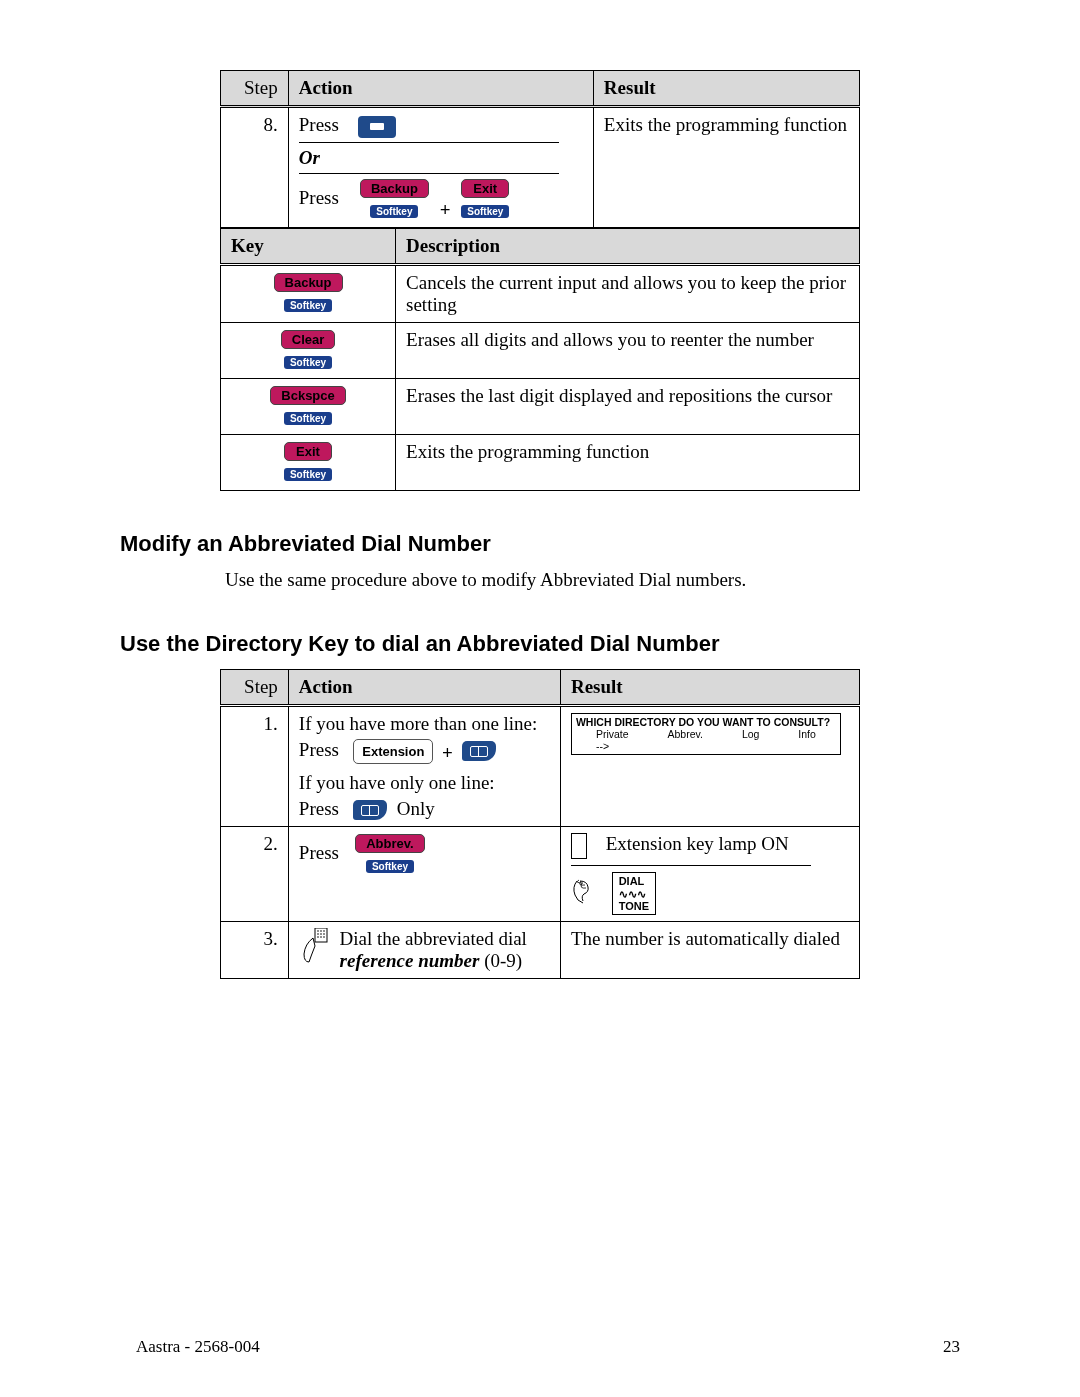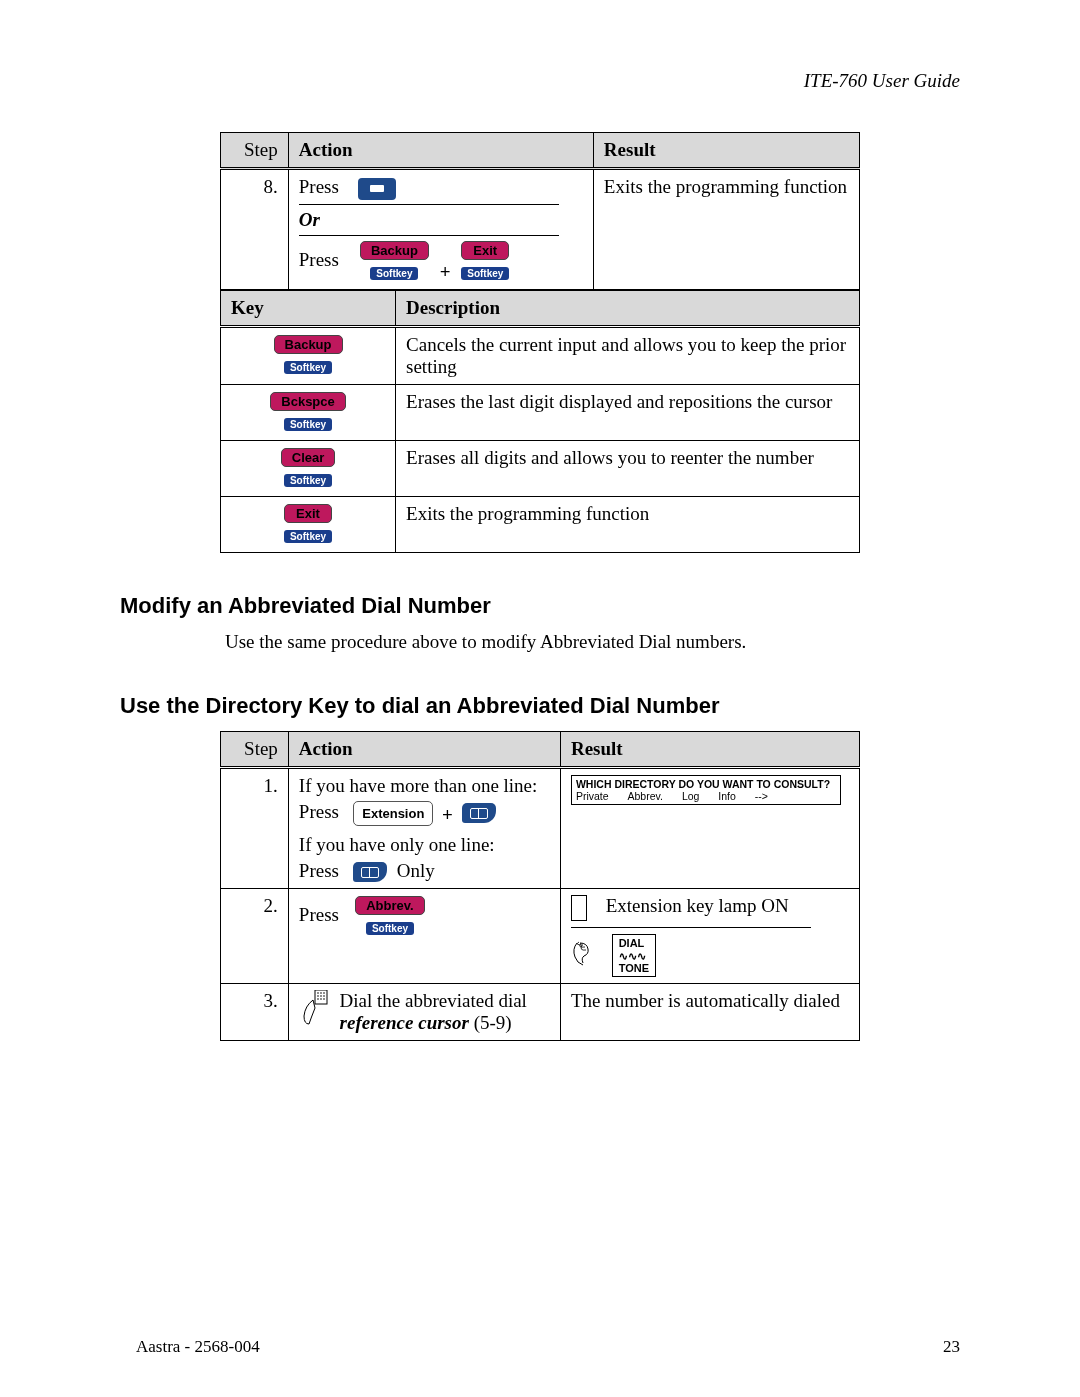--- a/index.html
+++ b/index.html
@@ -145,41 +145,40 @@
   }
   .or-text { font-style: italic; font-weight: bold; }
   .display-box {
     border:1px solid #000;
     padding:2px 4px;
     font-family: Arial, sans-serif;
     font-size: 10.5px;
     font-weight: bold;
     width: 260px;
   }
-  .display-box .row2 span { margin-right: 16px; font-weight: normal; font-size:10.5px;}
+  .display-box .row2 span { margin-right: 16px; font-weight: normal; font-size:10.5px;margin-left:20px;}
   .lamp {
     display:inline-block; width:14px; height:24px; border:1px solid #000;
     vertical-align: middle; margin-right:14px;
   }
   .r2-sep { border-bottom:1px solid #000; margin:6px 0; width:240px;}
   .dial-box {
     display:inline-block; border:1px solid #000; padding:2px 6px;
     font-family: Arial,sans-serif; font-size:11px; font-weight:bold;
     text-align:left; line-height:1.1;
     vertical-align: middle;
   }
   .ear-icon { display:inline-block; width:24px; vertical-align:middle; margin-right:12px;}
   .keypad-icon { display:inline-block; width:30px; font-size:20px; vertical-align:top; margin-right:6px;}
 </style>
 </head>
 <body>
 
 <div class="page">
 
-  <div class="header-right">ITE-760 User Guide</div>
 
   <table style="width:640px;">
     <tbody>
         <tr class="double-bottom">
       <th class="step-col">Step</th>
       <th class="action-col">Action</th>
       <th class="result-col">Result</th>
     </tr>
     <tr>
       <td class="step-col">8.</td>
@@ -219,34 +218,34 @@
         <span class="softkey-wrap">
           <div class="softkey-top">Backup</div>
           <div class="softkey-bot">Softkey</div>
         </span>
       </td>
       <td>Cancels the current input and allows you to keep the prior setting</td>
     </tr>
     <tr>
       <td style="text-align:center;">
         <span class="softkey-wrap">
+          <div class="softkey-top">Clear</div>
+          <div class="softkey-bot">Softkey</div>
+        </span>
+      </td>
+      <td>Erases all digits and allows you to reenter the number</td>
+    </tr>
+    <tr>
+      <td style="text-align:center;">
+        <span class="softkey-wrap">
           <div class="softkey-top">Bckspce</div>
           <div class="softkey-bot">Softkey</div>
         </span>
       </td>
       <td>Erases the last digit displayed and repositions the cursor</td>
-    </tr>
-    <tr>
-      <td style="text-align:center;">
-        <span class="softkey-wrap">
-          <div class="softkey-top">Clear</div>
-          <div class="softkey-bot">Softkey</div>
-        </span>
-      </td>
-      <td>Erases all digits and allows you to reenter the number</td>
     </tr>
     <tr>
       <td style="text-align:center;">
         <span class="softkey-wrap">
           <div class="softkey-top">Exit</div>
           <div class="softkey-bot">Softkey</div>
         </span>
       </td>
       <td>Exits the programming function</td>
     </tr>
@@ -341,21 +340,21 @@
                 <circle cx="22" cy="6" r="0.8" fill="#000"></circle>
                 <circle cx="25" cy="6" r="0.8" fill="#000"></circle>
             <circle cx="19" cy="9" r="0.8" fill="#000"></circle>
                 <circle cx="22" cy="9" r="0.8" fill="#000"></circle>
                 <circle cx="25" cy="9" r="0.8" fill="#000"></circle>
             <path d="M14 10 Q6 16 5 26 Q5 34 10 34 Q12 28 16 18 Z" fill="none" stroke="#000"></path>
           </svg>
         </span>
         <span style="display:inline-block; vertical-align:top;">
           <span>Dial the abbreviated dial</span><br>
-          <span style="font-style:italic; font-weight:bold;">reference cursor</span><span> (5-9)</span>
+          <span style="font-style:italic; font-weight:bold;">reference number</span><span> (0-9)</span>
         </span>
       </td>
       <td>The number is automatically dialed</td>
     </tr>
   </tbody>
     </table>
 
   <div class="footer">
     <span>Aastra - 2568-004</span>
     <span>23</span>

